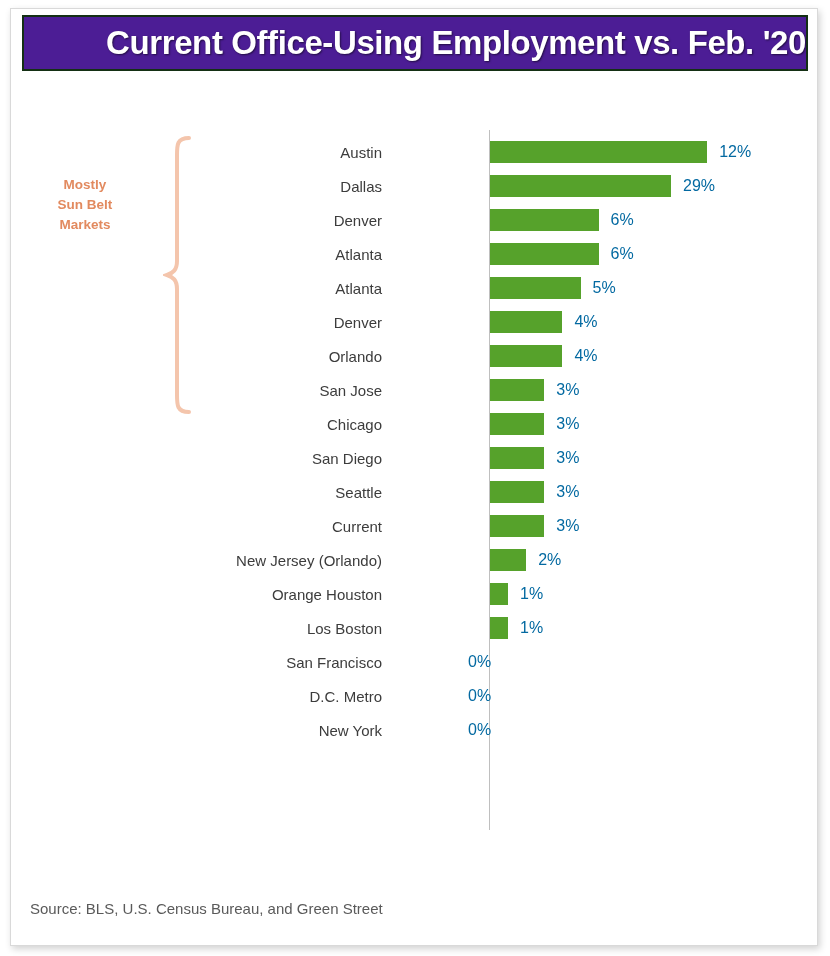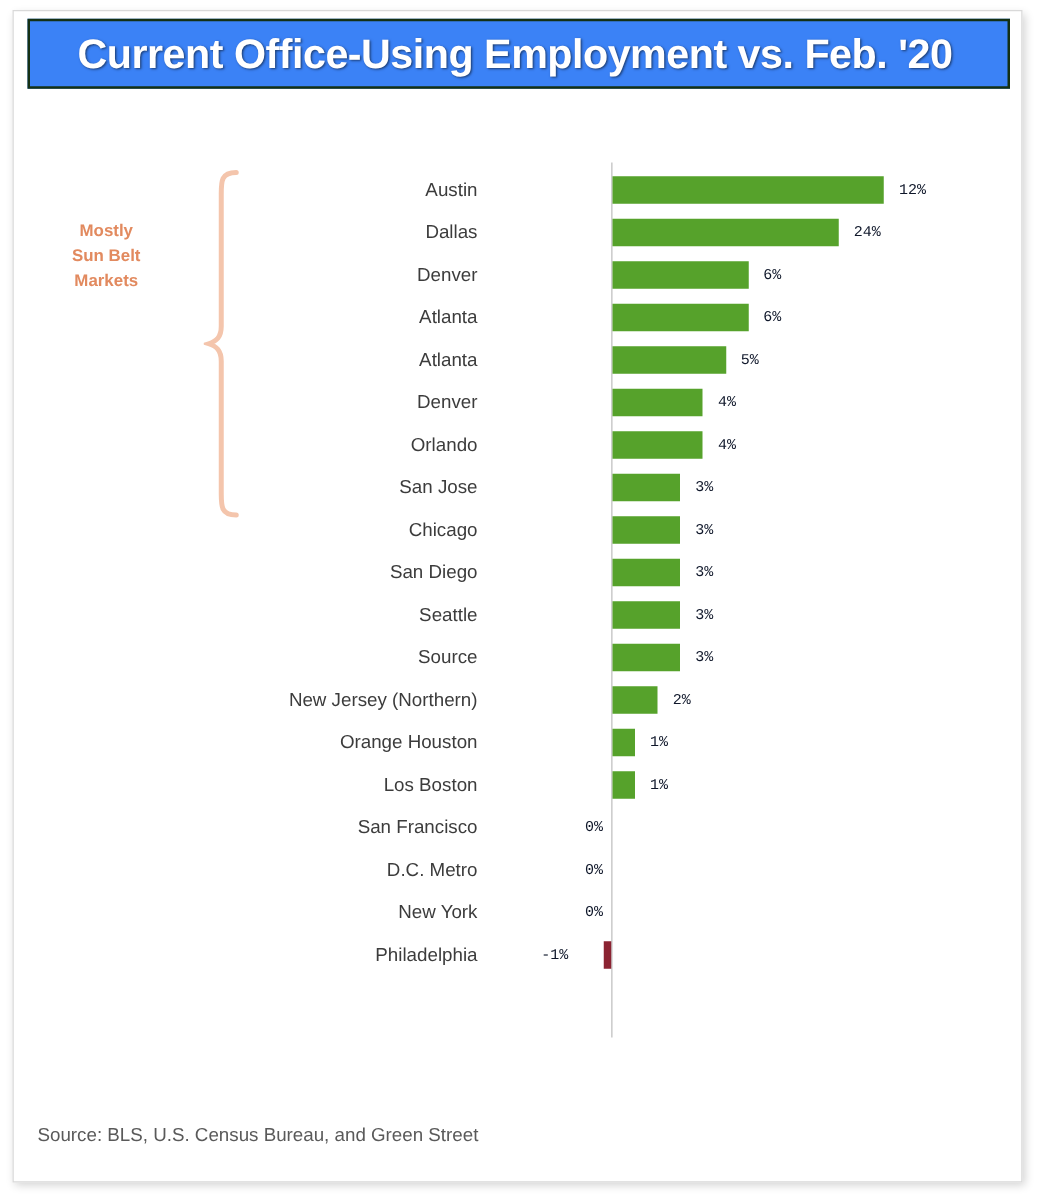--- a/index.html
+++ b/index.html
@@ -30,26 +30,26 @@
     box-shadow: 2px 3px 7px rgba(0,0,0,0.18);
     box-sizing: border-box;
   }
   
   .title-banner {
     position: absolute;
     left: 22px;
     top: 15px;
     width: 786px;
     height: 56px;
-    background: #3b82f6;
+    background: #4c1d95;
     border: 2px solid #143014;
     box-sizing: border-box;
     display: flex;
     align-items: center;
-    justify-content: flex-start;
+    justify-content: flex-end;
     overflow: hidden;
     padding-left: 38px;
   }
   .title-text {
     color: #ffffff;
     font-size: 33px;
     font-weight: bold;
     letter-spacing: -0.4px;
     white-space: nowrap;
     text-shadow: 1px 1px 2px rgba(0,0,0,0.55);
@@ -99,24 +99,24 @@
     height: 22px;
     background: #56a22b;
   }
   .bar.neg {
     background: #8b2332;
   }
   .val-label {
     position: absolute;
     top: 50%;
     transform: translateY(-50%);
-    font-size: 12px;
-    color: #0f172a;
+    font-size: 16px;
+    color: #0369a1;
     white-space: nowrap;
-    font-family: Liberation Mono, monospace;
+    font-family: Liberation Sans, sans-serif;
   }
   
   .axis-line {
     position: absolute;
     left: 489px;
     top: 10px;
     width: 1px;
     height: 700px;
     background: #bfbfbf;
   }
@@ -182,21 +182,21 @@
           <div class="cat-label">Austin</div>
           <div class="bar-track">
             <div class="bar" style="left: 0px; width: 217.2px;"></div>
             <div class="val-label" style="left: 229.2px;">12%</div>
           </div>
         </div>
         <div class="row">
           <div class="cat-label">Dallas</div>
           <div class="bar-track">
             <div class="bar" style="left: 0px; width: 181px;"></div>
-            <div class="val-label" style="left: 193px;">24%</div>
+            <div class="val-label" style="left: 193px;">29%</div>
           </div>
         </div>
         <div class="row">
           <div class="cat-label">Denver</div>
           <div class="bar-track">
             <div class="bar" style="left: 0px; width: 108.6px;"></div>
             <div class="val-label" style="left: 120.6px;">6%</div>
           </div>
         </div>
         <div class="row">
@@ -249,28 +249,28 @@
           </div>
         </div>
         <div class="row">
           <div class="cat-label">Seattle</div>
           <div class="bar-track">
             <div class="bar" style="left: 0px; width: 54.3px;"></div>
             <div class="val-label" style="left: 66.3px;">3%</div>
           </div>
         </div>
         <div class="row">
-          <div class="cat-label">Source</div>
-          <div class="bar-track">
-            <div class="bar" style="left: 0px; width: 54.3px;"></div>
-            <div class="val-label" style="left: 66.3px;">3%</div>
-          </div>
-        </div>
-        <div class="row">
-          <div class="cat-label">New Jersey (Northern)</div>
+          <div class="cat-label">Current</div>
+          <div class="bar-track">
+            <div class="bar" style="left: 0px; width: 54.3px;"></div>
+            <div class="val-label" style="left: 66.3px;">3%</div>
+          </div>
+        </div>
+        <div class="row">
+          <div class="cat-label">New Jersey (Orlando)</div>
           <div class="bar-track">
             <div class="bar" style="left: 0px; width: 36.2px;"></div>
             <div class="val-label" style="left: 48.2px;">2%</div>
           </div>
         </div>
         <div class="row">
           <div class="cat-label">Orange Houston</div>
           <div class="bar-track">
             <div class="bar" style="left: 0px; width: 18.1px;"></div>
             <div class="val-label" style="left: 30.1px;">1%</div>
@@ -297,24 +297,17 @@
             <div class="val-label" style="left: -22px;">0%</div>
           </div>
         </div>
         <div class="row">
           <div class="cat-label">New York</div>
           <div class="bar-track">
             <div class="bar" style="left: 0px; width: 0px;"></div>
             <div class="val-label" style="left: -22px;">0%</div>
           </div>
         </div>
-        <div class="row">
-          <div class="cat-label">Philadelphia</div>
-          <div class="bar-track">
-            <div class="bar neg" style="left: -6.973px; width: 5.973px;"></div>
-            <div class="val-label" style="left: -56.973px;">-1%</div>
-          </div>
-        </div>
       </div>
   </div>
 
   <div class="source">Source: BLS, U.S. Census Bureau, and Green Street</div>
 </div>
 
 </body></html>

